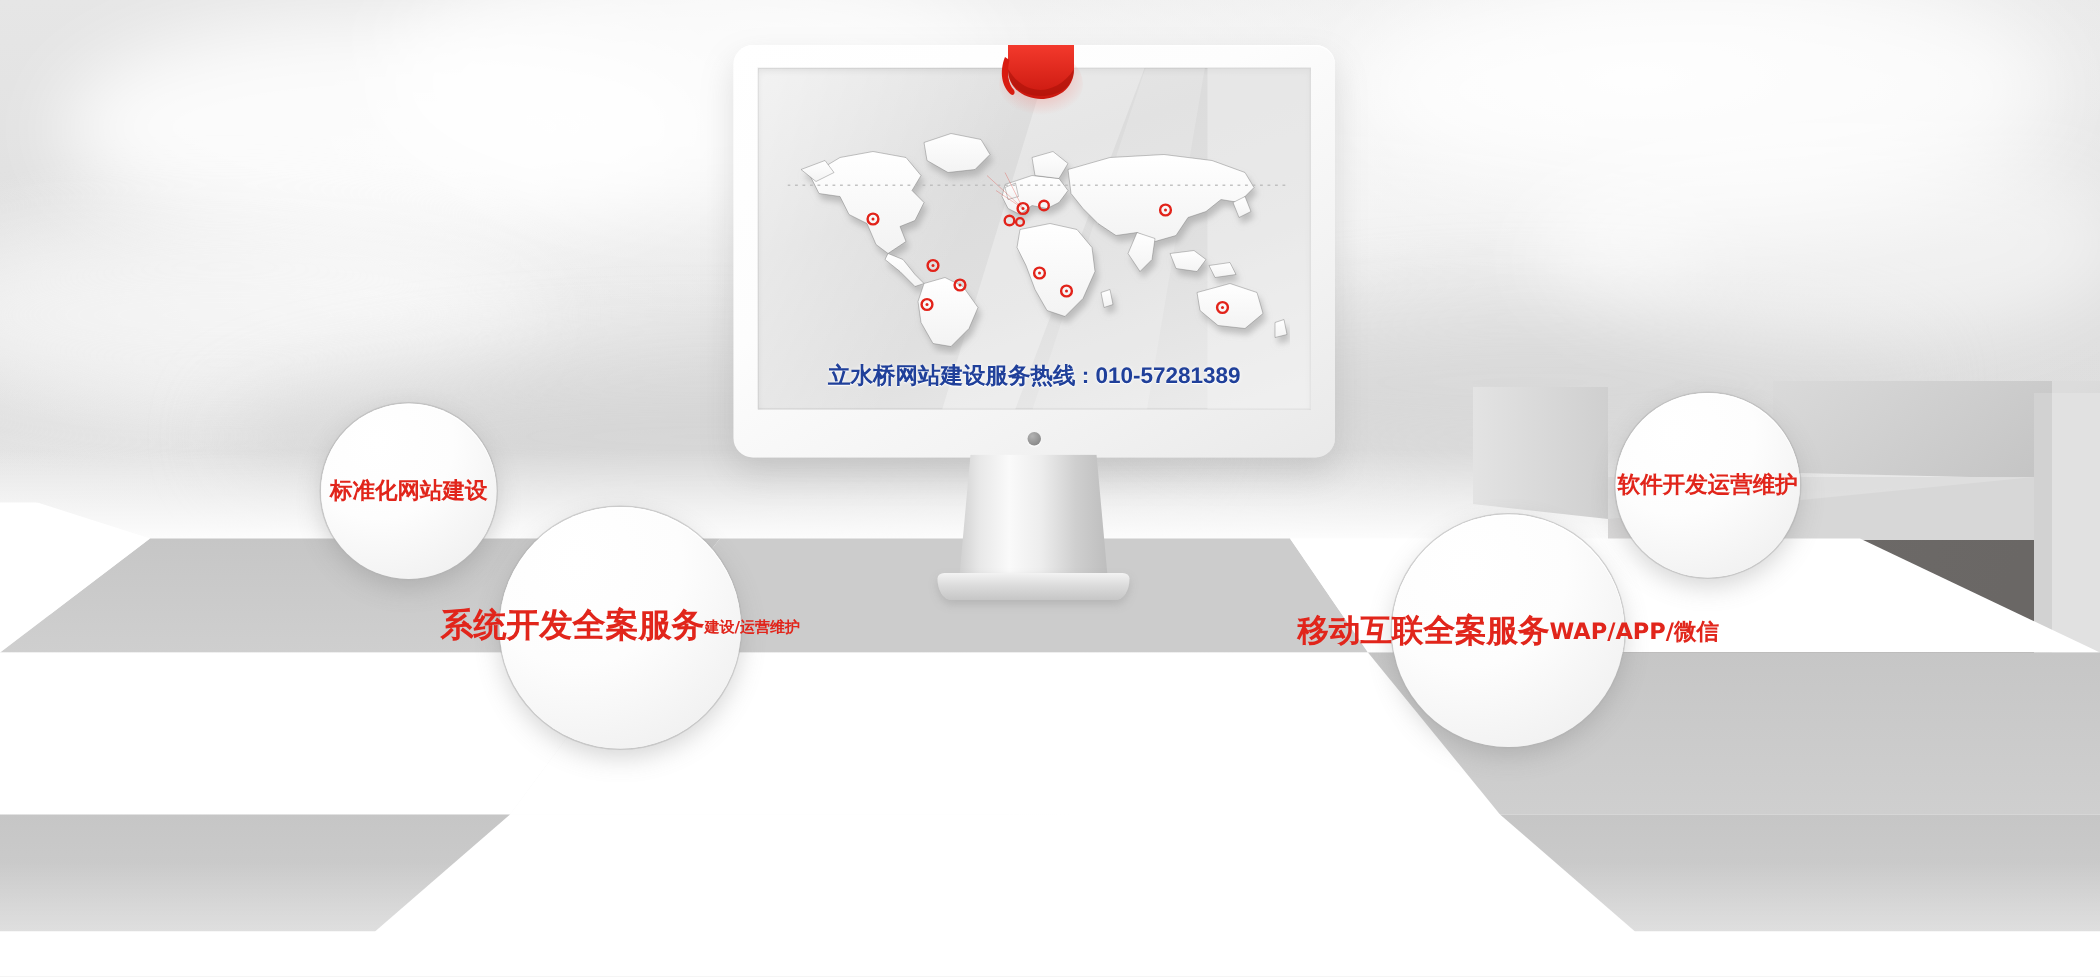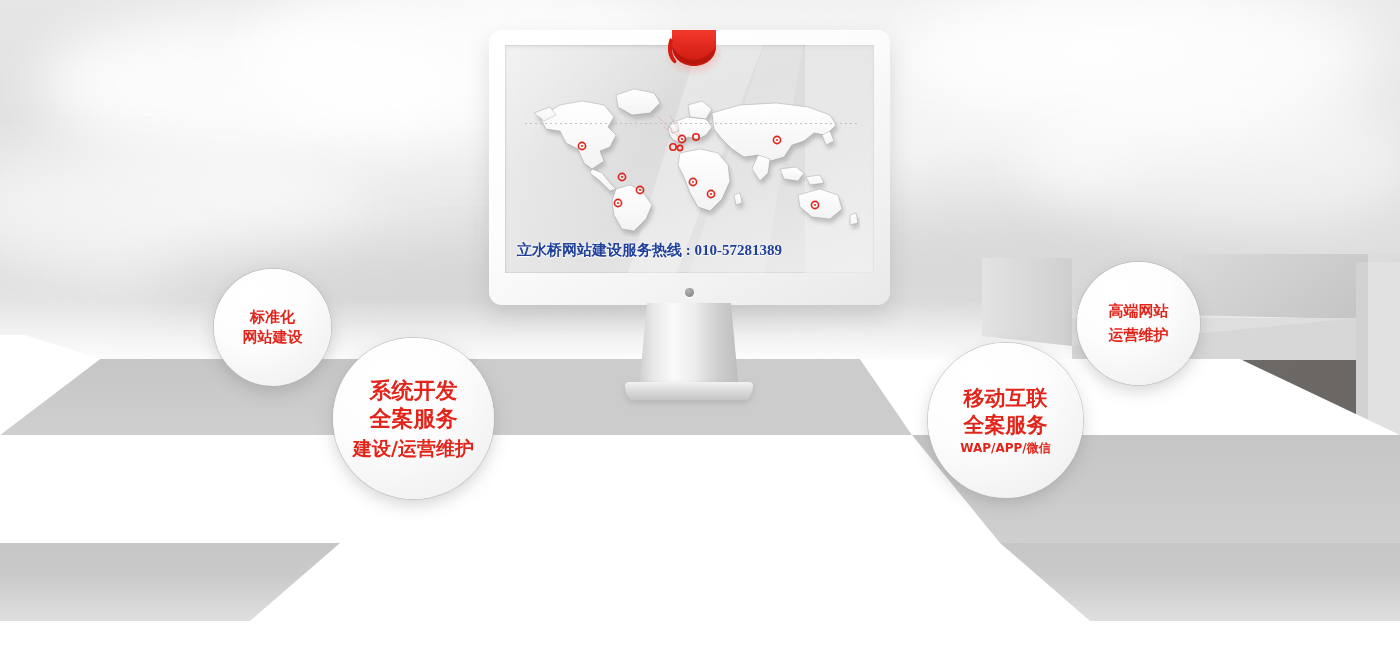--- a/index.html
+++ b/index.html
@@ -95,59 +95,59 @@
     white-space:nowrap;
     filter:drop-shadow(0 0 2px rgba(255,255,255,.95)) drop-shadow(1px 1px 0 rgba(255,255,255,.8));
   }
   .scr-divider{
     position:absolute;left:20px;top:78px;width:335px;height:1px;
     background-image:linear-gradient(90deg,#b9b9b9 0 2px,transparent 2px 5px);
     background-size:5px 1px;
     opacity:.85;
   }
   .scr-hotline{
-    position:absolute;left:12px;right:0;top:196px;
-    font-family:Liberation Serif, serif;
+    position:absolute;left:0;right:0;top:196px;text-align:center;
+    font-family:Liberation Sans, sans-serif;
     font-size:15px;font-weight:700;color:#20409a;white-space:nowrap;
     text-shadow:0 1px 0 rgba(255,255,255,.95),0 0 3px rgba(255,255,255,.9);
   }
 
   
   .ribbon{position:absolute;left:664px;top:30px;width:60px;height:60px;}
   .ribbon svg{display:block;}
 
   
   .wmap{position:absolute;left:25px;top:32px;width:330px;height:160px;}
   .wmap svg{display:block;}
 
   
   .bubble{
     position:absolute;border-radius:50%;
-    display:flex;flex-direction:column;align-items:center;justify-content:center;
+    display:flex;align-items:center;justify-content:center;
     text-align:center;
     background:
       radial-gradient(circle at 32% 22%, #ffffff 0%, #fdfdfd 42%, #f4f4f4 72%, #ececec 100%);
     box-shadow:
       0 0 0 1px rgba(178,178,178,.55),
       0 6px 16px rgba(120,120,120,.30),
       0 1px 0 rgba(255,255,255,.95) inset;
   }
   .bubble .ln{color:#e1251b;line-height:1.28;white-space:nowrap;
     font-family:"DejaVu Sans","Liberation Sans",sans-serif;font-weight:700;}
 
   #bubble-standard{left:214px;top:269px;width:117px;height:117px;}
   #bubble-standard .ln{font-size:15px;}
 
   #bubble-highend{left:333px;top:338px;width:161px;height:161px;}
   #bubble-highend .l1,#bubble-highend .l2{font-size:22px;}
-  #bubble-highend .l3{font-size:19px;margin-top:2px;}
+  #bubble-highend .l3{font-size:10px;margin-top:2px;}
 
   #bubble-mobile{left:928px;top:343px;width:155px;height:155px;}
   #bubble-mobile .l1,#bubble-mobile .l2{font-size:21px;}
-  #bubble-mobile .l3{font-size:12px;margin-top:2px;}
+  #bubble-mobile .l3{font-size:15px;margin-top:2px;}
 
   #bubble-software{left:1077px;top:262px;width:123px;height:123px;}
   #bubble-software .ln{font-size:15px;line-height:1.55;}
 </style>
 </head>
 <body>
 
 <div class="stage">
 
   <div class="bg-base"></div>
@@ -364,17 +364,17 @@
     <div class="ln l3">建设/运营维护</div>
   </div>
 
   <div class="bubble" id="bubble-mobile">
     <div class="ln l1">移动互联</div>
     <div class="ln l2">全案服务</div>
     <div class="ln l3">WAP/APP/微信</div>
   </div>
 
   <div class="bubble" id="bubble-software">
-    <div class="ln l1">高端网站</div>
+    <div class="ln l1">软件开发</div>
     <div class="ln l2">运营维护</div>
   </div>
 
 </div>
 
 </body></html>

